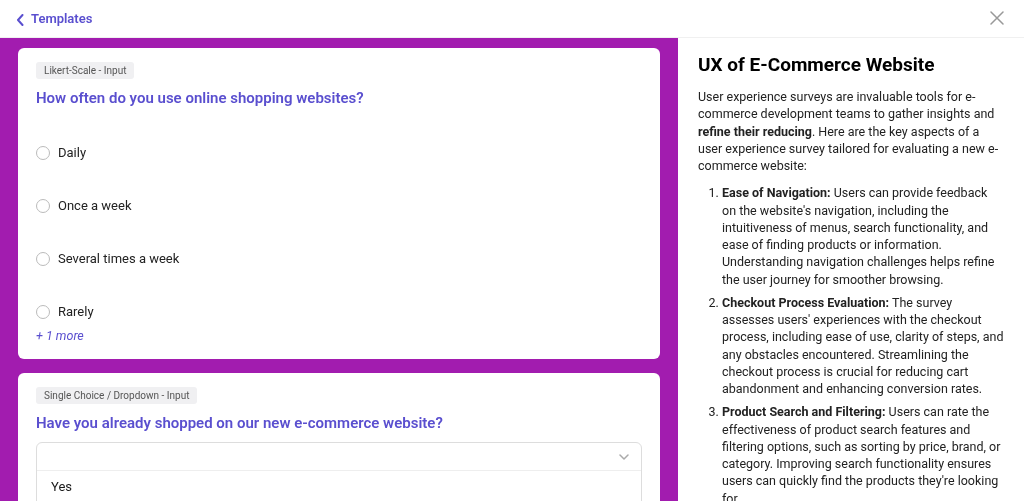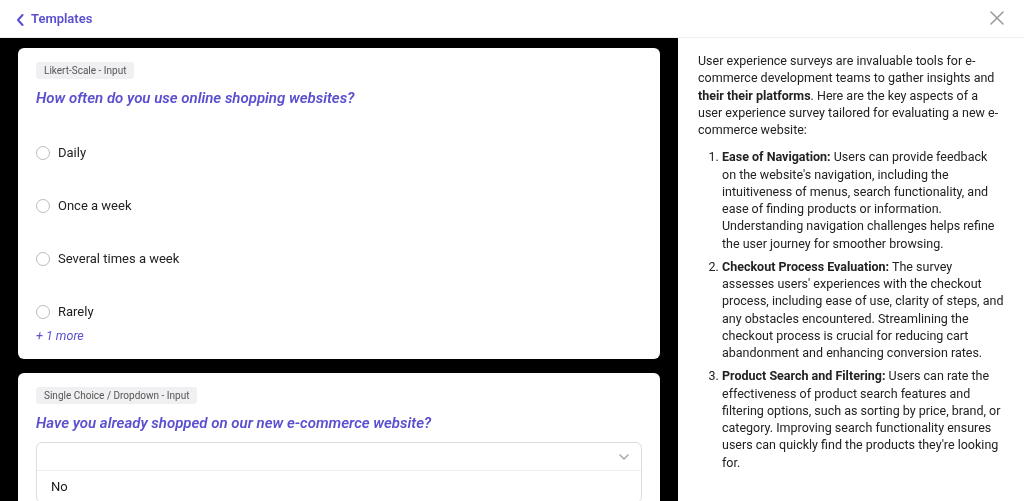--- a/index.html
+++ b/index.html
@@ -36,21 +36,21 @@
     cursor: pointer;
     line-height: 1;
     padding: 4px;
   }
   .content {
     display: flex;
     height: calc(100% - 38px);
   }
   .left {
     width: 678px;
-    background: #000000;
+    background: #a21caf;
     padding: 10px 18px 0 18px;
     overflow-y: auto;
   }
   .right {
     flex: 1;
     padding: 14px 20px 10px 20px;
     overflow-y: auto;
     font-size: 12.5px;
     line-height: 1.38;
     color: #222;
@@ -68,21 +68,20 @@
     font-size: 10px;
     padding: 3px 8px;
     border-radius: 3px;
     margin-bottom: 10px;
   }
   .question {
     color: #5a4fcf;
     font-weight: 600;
     font-size: 15px;
     margin-bottom: 10px;
-    font-style: italic;
   }
   .radio-row {
     display: flex;
     align-items: center;
     gap: 8px;
     margin-bottom: 6px;
     font-size: 13px;
     color: #222;
     cursor: pointer;
     margin-top: 38px;
@@ -182,34 +181,36 @@
 
     <div class="card">
       <span class="type-chip">Single Choice / Dropdown - Input</span>
       <div class="question">Have you already shopped on our new e-commerce website?</div>
       <div class="dropdown-box">
         <div class="dropdown-toggle">
           <svg viewBox="0 0 10 10">
               <path d="M1 3L5 7L9 3" stroke="#aaa" stroke-width="1.5" fill="none" stroke-linecap="round" stroke-linejoin="round"></path>
             </svg>
         </div>
+        <div class="dropdown-opt">Yes</div>
         <div class="dropdown-opt">No</div>
       </div>
     </div>
 
     <div class="card">
       <span class="type-chip">Star Rating - Input</span>
       <div class="question">How would you rate the overall user-friendliness of the website?</div>
     </div>
 
   </div>
 
   <div class="right">
+    <h2>UX of E-Commerce Website</h2>
     <p>
-      <span>User experience surveys are invaluable tools for e-commerce development teams to gather insights and </span><b>their their platforms</b><span>. Here are the key aspects of a user experience survey tailored for evaluating a new e-commerce website:</span>
+      <span>User experience surveys are invaluable tools for e-commerce development teams to gather insights and </span><b>refine their reducing</b><span>. Here are the key aspects of a user experience survey tailored for evaluating a new e-commerce website:</span>
     </p>
     <ol>
       <li><b>Ease of Navigation:</b><span> Users can provide feedback on the website's navigation, including the intuitiveness of menus, search functionality, and ease of finding products or information. Understanding navigation challenges helps refine the user journey for smoother browsing.</span></li>
       <li><b>Checkout Process Evaluation:</b><span> The survey assesses users' experiences with the checkout process, including ease of use, clarity of steps, and any obstacles encountered. Streamlining the checkout process is crucial for reducing cart abandonment and enhancing conversion rates.</span></li>
       <li><b>Product Search and Filtering:</b><span> Users can rate the effectiveness of product search features and filtering options, such as sorting by price, brand, or category. Improving search functionality ensures users can quickly find the products they're looking for.</span></li>
 
     </ol>
   </div>
 </div>
 

